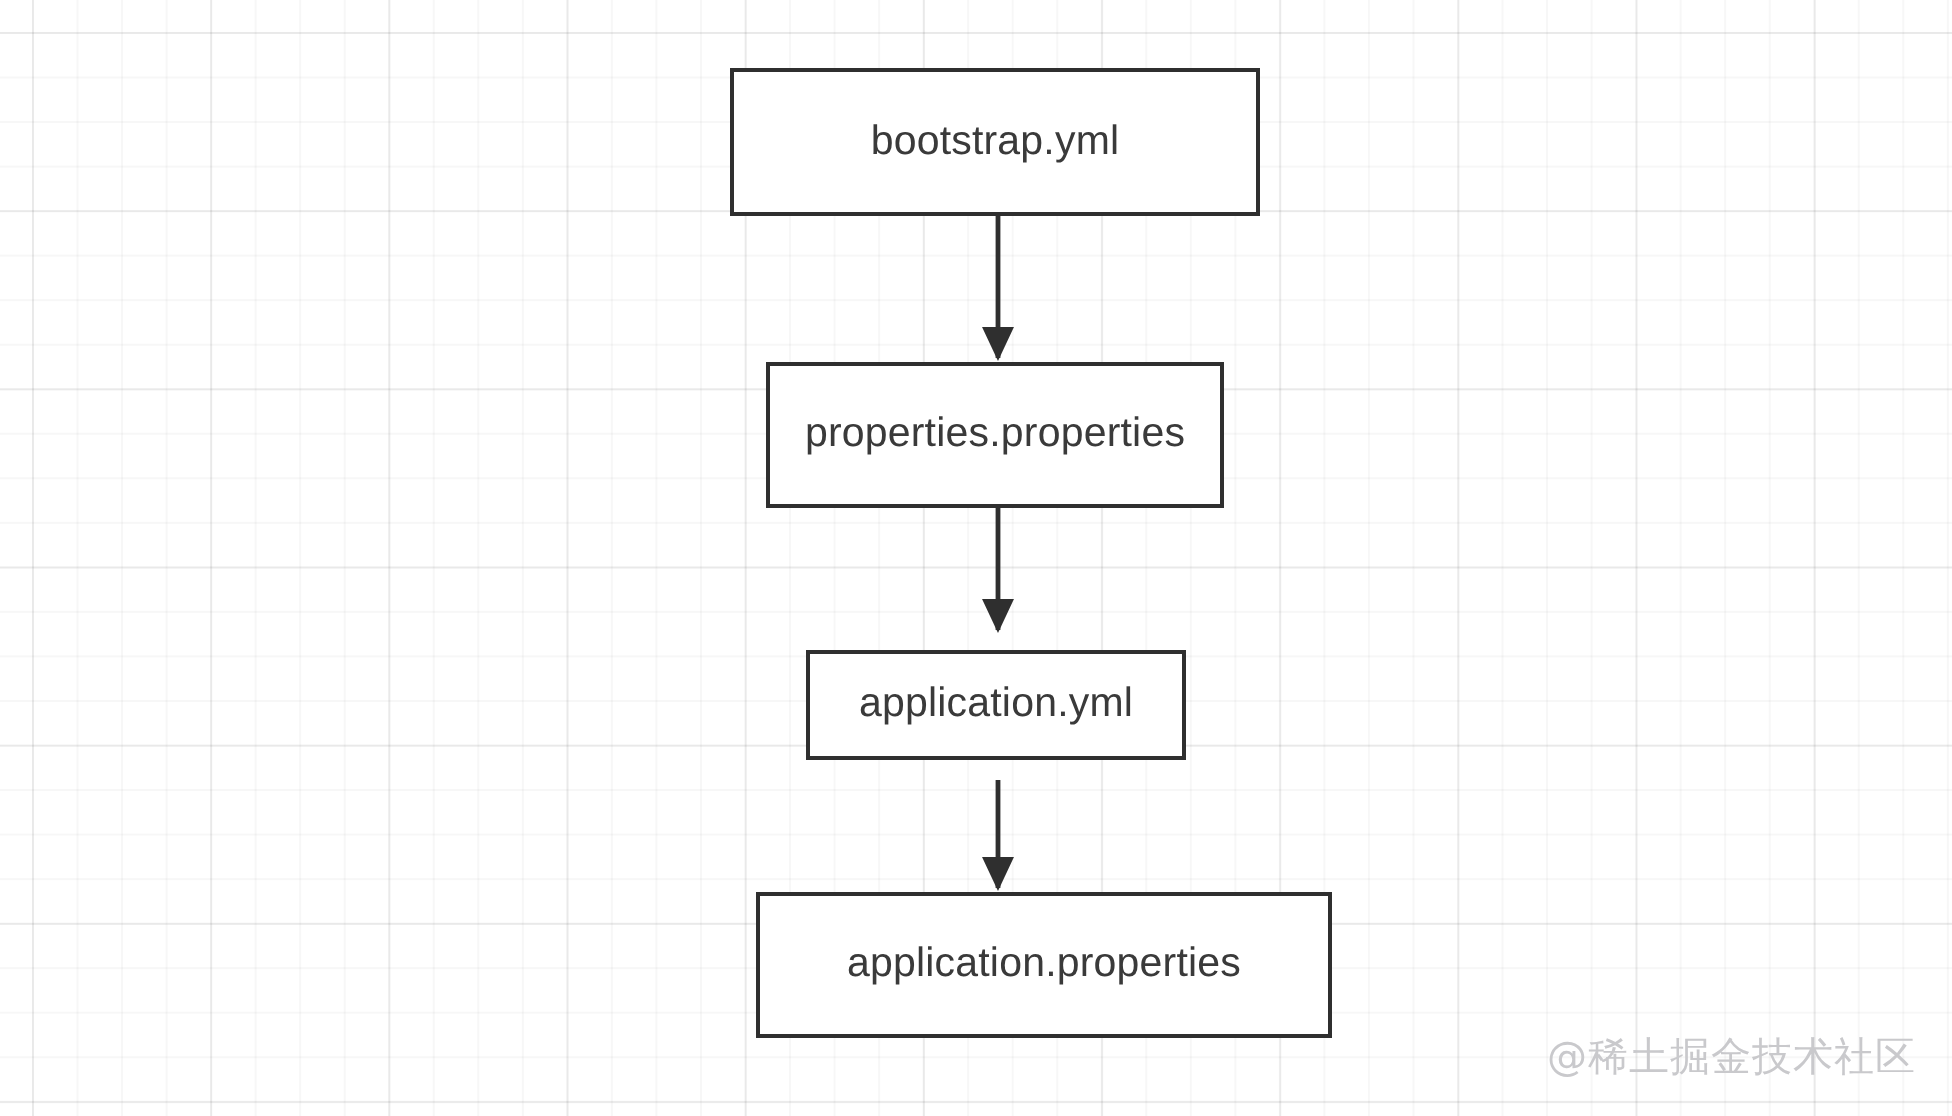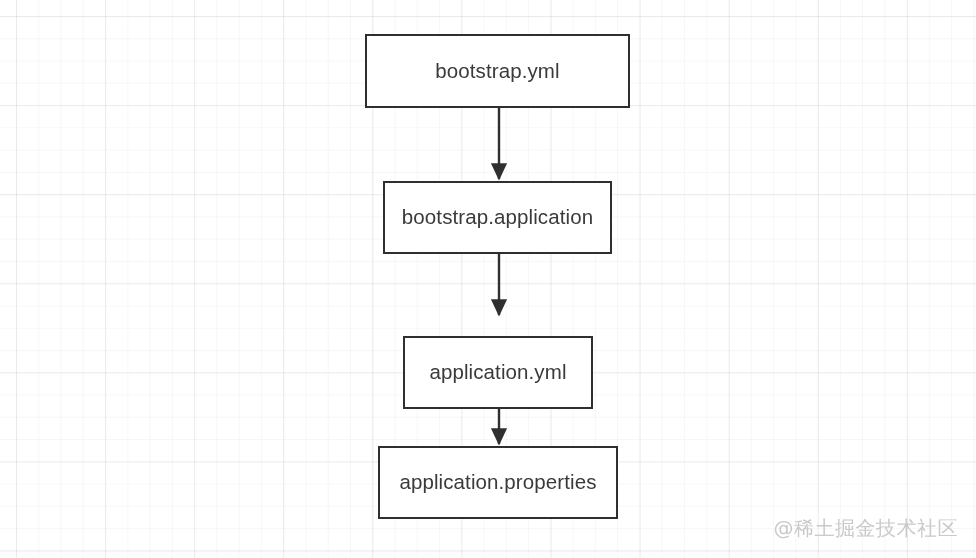--- a/index.html
+++ b/index.html
@@ -80,26 +80,26 @@
     <line x1="499" y1="254" x2="499" y2="315" stroke="#2f2f2f" stroke-width="2.4" marker-end="url(#arrowhead)"></line>
 
     <line x1="499" y1="390" x2="499" y2="444" stroke="#2f2f2f" stroke-width="2.4" marker-end="url(#arrowhead)"></line>
   </svg>
 
   <div class="node" style="left: 365px; top: 34px; width: 265px; height: 74px;">
     <span class="node-label">bootstrap.yml</span>
   </div>
 
   <div class="node" style="left: 383px; top: 181px; width: 229px; height: 73px;">
-    <span class="node-label">bootstrap.application</span>
+    <span class="node-label">properties.properties</span>
   </div>
 
-  <div class="node" style="left: 403px; top: 336px; width: 190px; height: 73px;">
+  <div class="node" style="left: 403px; top: 325px; width: 190px; height: 55px;">
     <span class="node-label">application.yml</span>
   </div>
 
-  <div class="node" style="left: 378px; top: 446px; width: 240px; height: 73px;">
+  <div class="node" style="left: 378px; top: 446px; width: 288px; height: 73px;">
     <span class="node-label">application.properties</span>
   </div>
 
   <div class="watermark">@稀土掘金技术社区</div>
 
 </div>
 
 </body></html>

